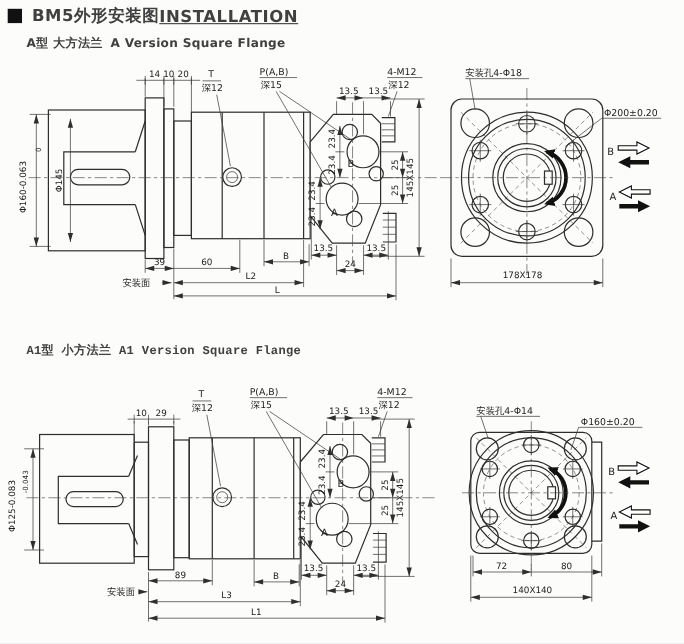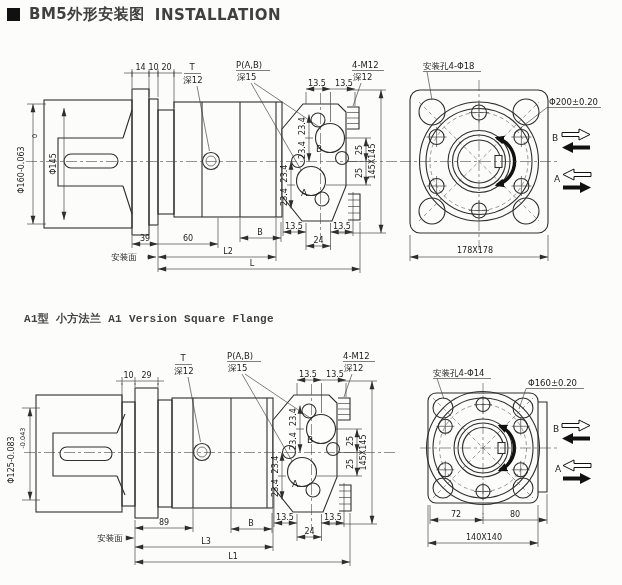--- a/index.html
+++ b/index.html
@@ -1,20 +1,20 @@
 <!DOCTYPE html>
 <html><head>
 <meta charset="utf-8">
 <style>
   html,body{margin:0;padding:0;background:#e8e8e8;}
   .page{position:relative;width:622px;height:585px;background:#fcfcfa;overflow:hidden;
         font-family:"DejaVu Sans","Liberation Sans",sans-serif;color:#404040;}
   .title-row{position:absolute;top:5px;left:7px;display:flex;align-items:center;font-weight:bold;font-size:15px;letter-spacing:.5px;}
   .sq{width:13px;height:13px;background:#111;display:inline-block;margin-right:9px;}
-  .title-en{margin-left:10px;}
+  .title-en{text-decoration:underline;}
   .subtitle{position:absolute;left:24px;font-size:11px;font-weight:bold;letter-spacing:.3px;}
   .sub-a{top:32px;} .sub-a1{top:311px;font-family:Liberation Mono, monospace;}
   .subtitle .en{margin-left:7px;font-weight:bold;}
   svg{position:absolute;left:0;top:0;}
   svg text{font-family:"DejaVu Sans","Liberation Sans",sans-serif;fill:#1c1c1c;}
   .dim{font-size:8px;} .lbl{font-size:8.5px;} .big{font-size:9px;}
   .ln{stroke:#2e2e2e;stroke-width:1.1;fill:none;}
   .fw{fill:#fdfdfb;stroke:#2e2e2e;stroke-width:1.1;}
   .tn{stroke:#3a3a3a;stroke-width:.65;fill:none;}
   .cl{stroke:#4a4a4a;stroke-width:.6;stroke-dasharray:11 3 3 3;fill:none;}
@@ -25,20 +25,23 @@
 <body>
 
 <div class="page">
 
   <div class="title-row">
     <span class="sq"></span>
     <span>BM5外形安装图</span>
     <span class="title-en">INSTALLATION</span>
   </div>
 
+  <div class="subtitle sub-a">
+    <span>A型 大方法兰</span><span class="en">A Version Square Flange</span>
+  </div>
   <div class="subtitle sub-a1">
     <span>A1型 小方法兰</span><span class="en">A1 Version Square Flange</span>
   </div>
 
   <svg width="622" height="585" viewBox="0 0 622 585" xmlns="http://www.w3.org/2000/svg" xmlns:xlink="http://www.w3.org/1999/xlink">
     <defs>
       <marker id="da" markerWidth="10" markerHeight="7" refX="8.6" refY="3" orient="auto-start-reverse" markerUnits="userSpaceOnUse">
         <path d="M0.4,0.6 L8.6,3 L0.4,5.4 Z" fill="#2e2e2e"></path>
       </marker>
       <marker id="ra" markerWidth="11" markerHeight="11" refX="7" refY="5" orient="auto-start-reverse" markerUnits="userSpaceOnUse">

